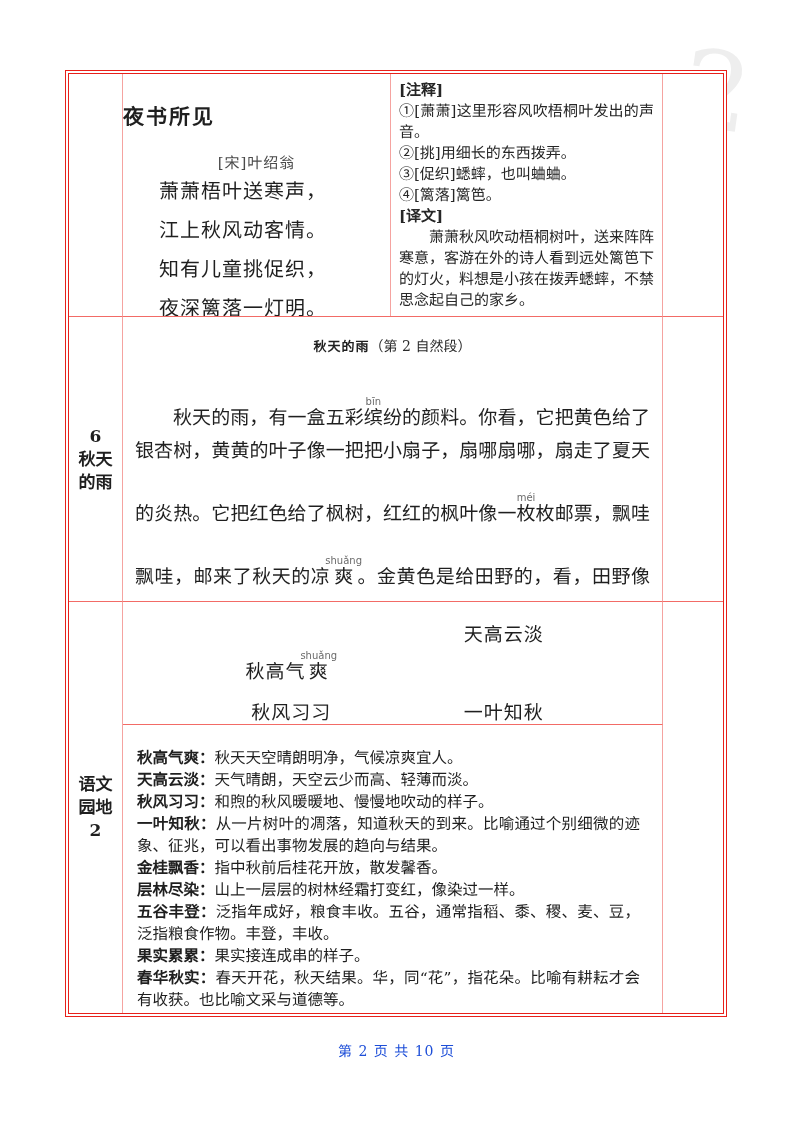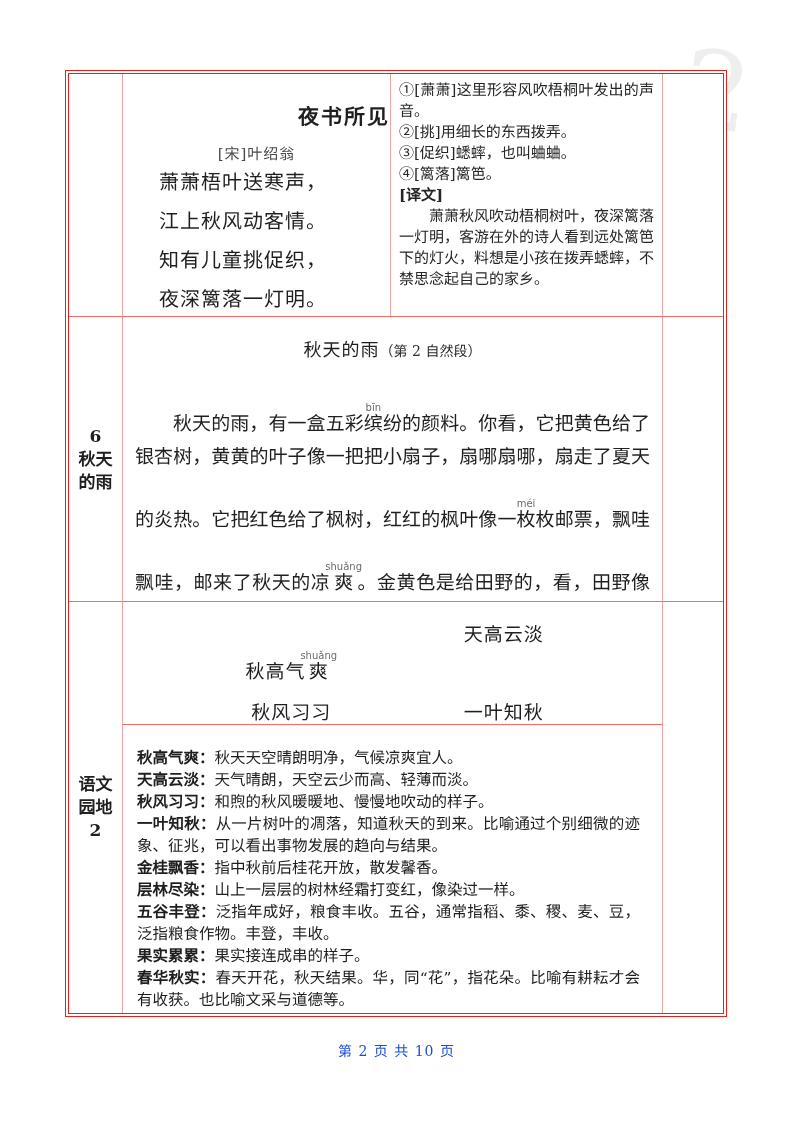--- a/index.html
+++ b/index.html
@@ -40,36 +40,36 @@
   .r34c1{grid-area:3/1/5/2;} .r3c2{grid-area:3/2/4/3;} .r4c2{grid-area:4/2/5/3;}
   .r34c3{grid-area:3/3/5/4;}
 
   
   .label-cell{display:flex;flex-direction:column;align-items:center;justify-content:center;}
   .label-cell div{font-weight:700;font-size:17px;line-height:23px;text-align:center;}
 
   
   .r1c2{display:flex;}
   .poem-pane{width:267px;flex:none;padding-top:26px;}
-  .poem-title{text-align:right;font-weight:700;font-size:21px;letter-spacing:2px;font-family:Liberation Mono, monospace;}
-  .poem-author{text-align:center;font-size:15px;color:var(--muted);margin-top:12px;letter-spacing:1px;}
+  .poem-title{text-align:left;font-weight:700;font-size:21px;letter-spacing:2px;font-family:Liberation Mono, monospace;}
+  .poem-author{text-align:center;font-size:15px;color:var(--muted);margin-top:21px;letter-spacing:1px;}
   .poem-lines{padding-left:36px;}
   .poem-line{font-size:20px;line-height:39px;letter-spacing:1px;}
   .notes-pane{
     flex:1;border-left:1px solid var(--border-inner);
     padding:6px 8px 4px 8px;font-size:15px;line-height:21px;color:#262626;
   }
   .notes-heading{font-weight:700;}
   .note-item{text-align:justify;}
   .translation{text-indent:2em;text-align:justify;}
 
   
   .r2c2{padding:12px 12px 0 12px;}
   .lesson-title{text-align:center;margin-top:6px;}
-  .lesson-title .lt-main{font-weight:400;font-size:18px;letter-spacing:1px;}
+  .lesson-title .lt-main{font-weight:700;font-size:13px;letter-spacing:1px;}
   .lesson-title .lt-suffix{font-size:14px;color:#2a2a2a;}
   .lesson-paragraph{
     margin-top:9px;font-size:19px;line-height:32.5px;
     text-indent:2em;text-align:justify;
   }
   ruby{ruby-position:over;}
   rt{font-size:10px;line-height:1;color:var(--pinyin);font-family:"DejaVu Sans","Liberation Sans",sans-serif;letter-spacing:0;margin-top:32px;}
 
   
   .r3c2{padding:16px 52px 0 62px;}
@@ -102,28 +102,29 @@
         <div class="poem-title">夜书所见</div>
         <div class="poem-author">[宋]叶绍翁</div>
         <div class="poem-lines">
             <div class="poem-line">萧萧梧叶送寒声，</div>
             <div class="poem-line">江上秋风动客情。</div>
             <div class="poem-line">知有儿童挑促织，</div>
             <div class="poem-line">夜深篱落一灯明。</div>
           </div>
       </div>
       <div class="notes-pane">
+        <div class="notes-heading">[注释]</div>
         <div>
             <div class="note-item">①[萧萧]这里形容风吹梧桐叶发出的声音。</div>
             <div class="note-item">②[挑]用细长的东西拨弄。</div>
             <div class="note-item">③[促织]蟋蟀，也叫蛐蛐。</div>
             <div class="note-item">④[篱落]篱笆。</div>
           </div>
         <div class="notes-heading">[译文]</div>
-        <div class="translation">萧萧秋风吹动梧桐树叶，夜深篱落一灯明，客游在外的诗人看到远处篱笆下的灯火，料想是小孩在拨弄蟋蟀，不禁思念起自己的家乡。</div>
+        <div class="translation">萧萧秋风吹动梧桐树叶，送来阵阵寒意，客游在外的诗人看到远处篱笆下的灯火，料想是小孩在拨弄蟋蟀，不禁思念起自己的家乡。</div>
       </div>
     </div>
 
     <div class="cell bB r1c3"></div>
 
     <div class="cell label-cell bR bB r2c1">
         <div>6</div>
         <div>秋天</div>
         <div>的雨</div>
       </div>

